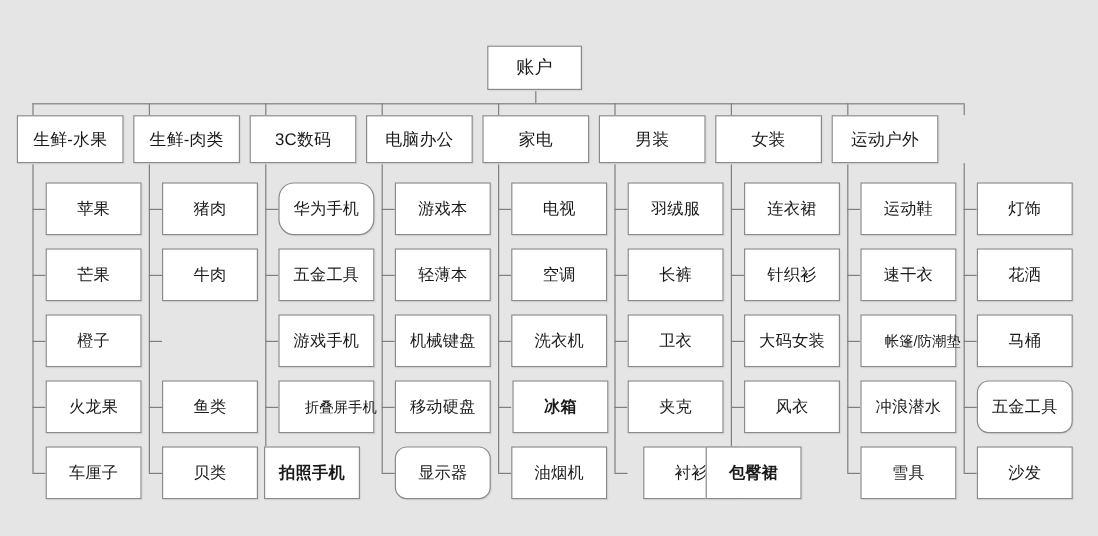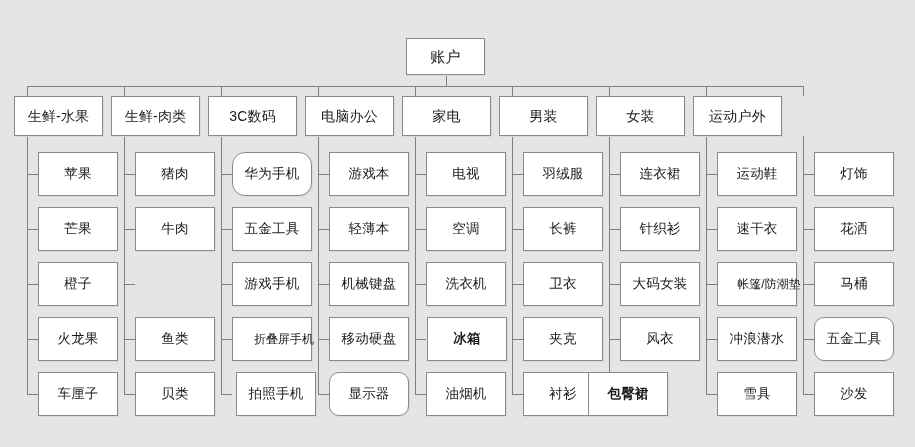--- a/index.html
+++ b/index.html
@@ -94,21 +94,21 @@
     <div class="line v" style="left: 221px; top: 136px; height: 258px;"></div>
     <div class="line h" style="left: 221px; top: 174px; width: 11px;"></div>
     <div class="node leaf" style="left: 232px; top: 152px; width: 80px; height: 44px; border-radius: 13px;">华为手机</div>
     <div class="line h" style="left: 221px; top: 229px; width: 11px;"></div>
     <div class="node leaf" style="left: 232px; top: 207px; width: 80px; height: 44px;">五金工具</div>
     <div class="line h" style="left: 221px; top: 284px; width: 11px;"></div>
     <div class="node leaf" style="left: 232px; top: 262px; width: 80px; height: 44px;">游戏手机</div>
     <div class="line h" style="left: 221px; top: 339px; width: 11px;"></div>
     <div class="node leaf tight" style="left: 232px; top: 317px; width: 80px; height: 44px;">折叠屏手机</div>
     <div class="line h" style="left: 221px; top: 394px; width: 11px;"></div>
-    <div class="node leaf" style="left: 236px; top: 372px; width: 80px; height: 44px;">拍照手机</div>
+    <div class="node leaf" style="left: 220px; top: 372px; width: 80px; height: 44px; font-weight: bold;">拍照手机</div>
     <div class="line v" style="left: 318px; top: 86px; height: 10px;"></div>
     <div class="node category" style="left: 305px; top: 96px; width: 89px; height: 40px;">电脑办公</div>
     <div class="line v" style="left: 318px; top: 136px; height: 258px;"></div>
     <div class="line h" style="left: 318px; top: 174px; width: 11px;"></div>
     <div class="node leaf" style="left: 329px; top: 152px; width: 80px; height: 44px;">游戏本</div>
     <div class="line h" style="left: 318px; top: 229px; width: 11px;"></div>
     <div class="node leaf" style="left: 329px; top: 207px; width: 80px; height: 44px;">轻薄本</div>
     <div class="line h" style="left: 318px; top: 284px; width: 11px;"></div>
     <div class="node leaf" style="left: 329px; top: 262px; width: 80px; height: 44px;">机械键盘</div>
     <div class="line h" style="left: 318px; top: 339px; width: 11px;"></div>
@@ -133,21 +133,21 @@
     <div class="line v" style="left: 512px; top: 136px; height: 258px;"></div>
     <div class="line h" style="left: 512px; top: 174px; width: 11px;"></div>
     <div class="node leaf" style="left: 523px; top: 152px; width: 80px; height: 44px;">羽绒服</div>
     <div class="line h" style="left: 512px; top: 229px; width: 11px;"></div>
     <div class="node leaf" style="left: 523px; top: 207px; width: 80px; height: 44px; text-align: right;">长裤</div>
     <div class="line h" style="left: 512px; top: 284px; width: 11px;"></div>
     <div class="node leaf" style="left: 523px; top: 262px; width: 80px; height: 44px;">卫衣</div>
     <div class="line h" style="left: 512px; top: 339px; width: 11px;"></div>
     <div class="node leaf" style="left: 523px; top: 317px; width: 80px; height: 44px;">夹克</div>
     <div class="line h" style="left: 512px; top: 394px; width: 11px;"></div>
-    <div class="node leaf" style="left: 523px; top: 372px; width: 80px; height: 44px;">衬衫</div>
+    <div class="node leaf" style="left: 536px; top: 372px; width: 80px; height: 44px;">衬衫</div>
     <div class="line v" style="left: 609px; top: 86px; height: 10px;"></div>
     <div class="node category" style="left: 596px; top: 96px; width: 89px; height: 40px;">女装</div>
     <div class="line v" style="left: 609px; top: 136px; height: 258px;"></div>
     <div class="line h" style="left: 609px; top: 174px; width: 11px;"></div>
     <div class="node leaf" style="left: 620px; top: 152px; width: 80px; height: 44px;">连衣裙</div>
     <div class="line h" style="left: 609px; top: 229px; width: 11px;"></div>
     <div class="node leaf" style="left: 620px; top: 207px; width: 80px; height: 44px;">针织衫</div>
     <div class="line h" style="left: 609px; top: 284px; width: 11px;"></div>
     <div class="node leaf" style="left: 620px; top: 262px; width: 80px; height: 44px;">大码女装</div>
     <div class="line h" style="left: 609px; top: 339px; width: 11px;"></div>

